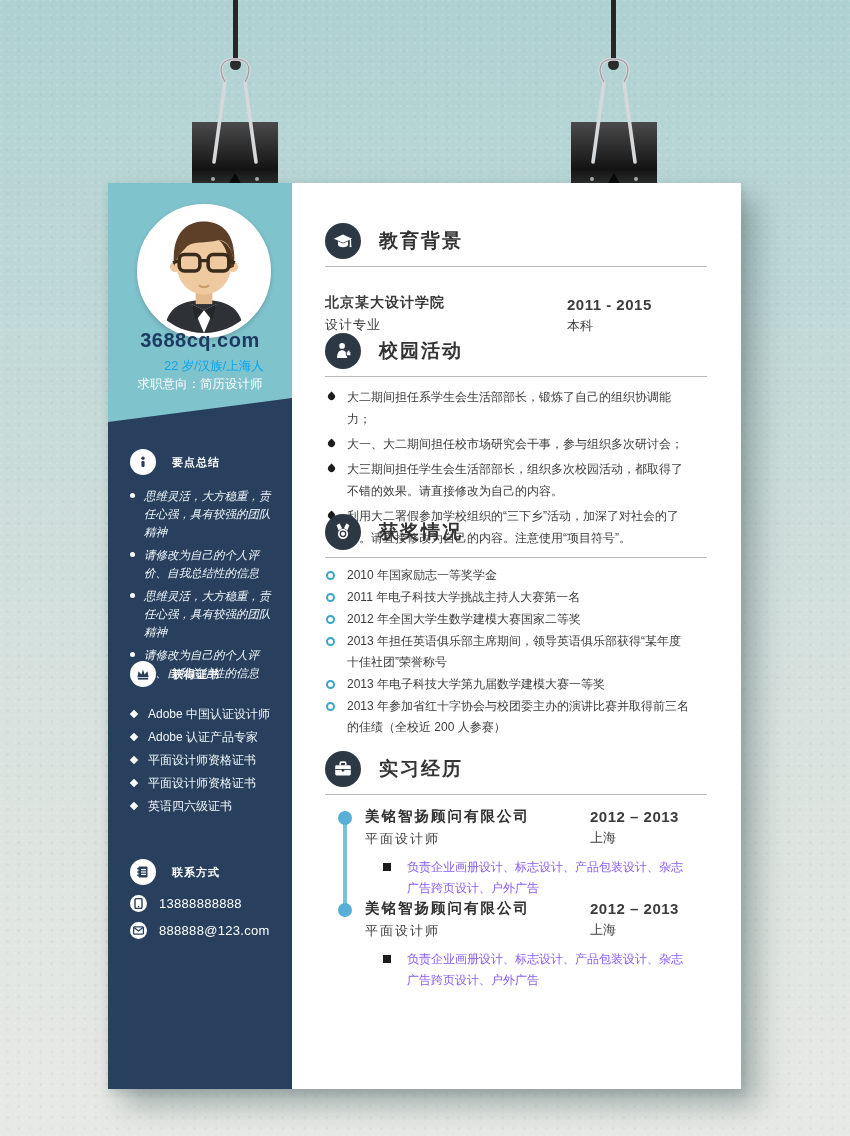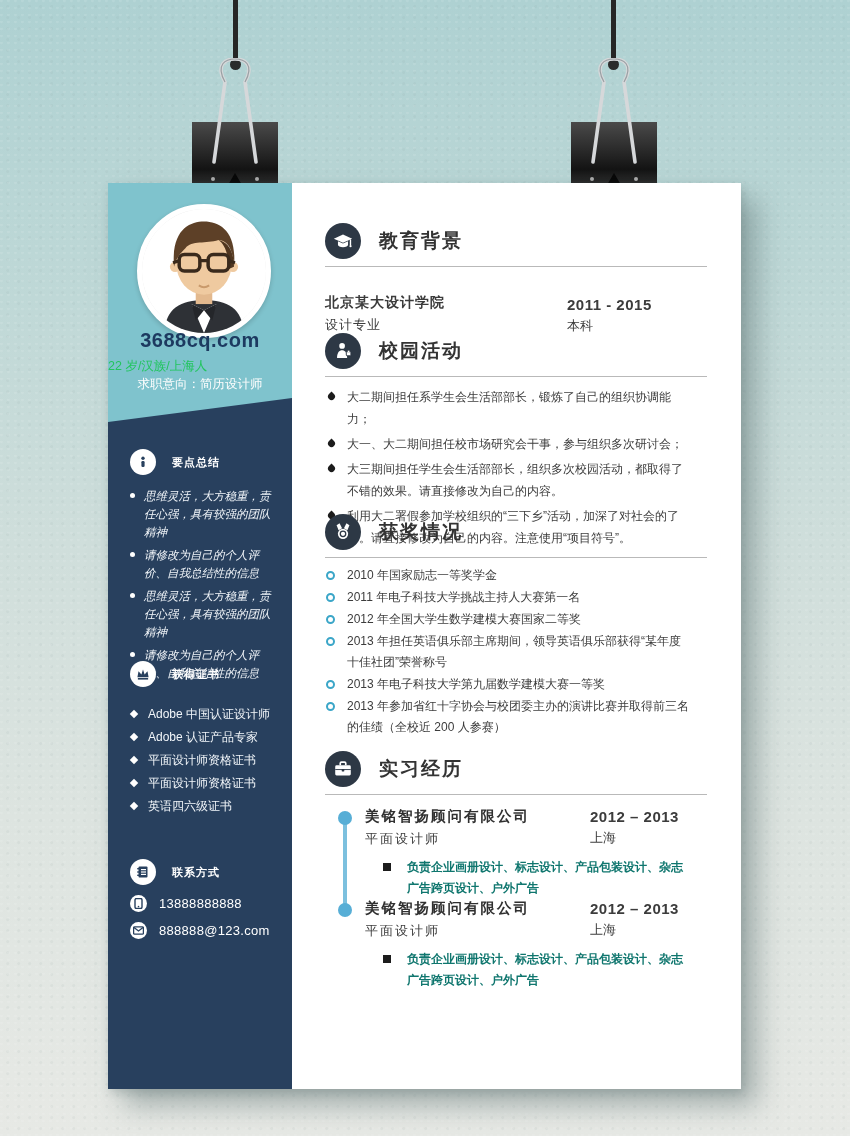--- a/index.html
+++ b/index.html
@@ -37,22 +37,22 @@
     position:absolute; left:0; top:0; width:184px; height:240px; background:#7fc3cd;
     clip-path:polygon(0 0,100% 0,100% 215px,0 239px);
   }
   .photo {
     position:absolute; left:29px; top:21px; width:134px; height:134px;
     border:5px solid #ffffff; border-radius:50%; overflow:hidden; background:#f3f3f3;
     box-shadow:0 2px 5px rgba(0,0,0,0.18);
   }
   .website  { position:absolute; left:0; top:146px; width:184px; text-align:center;
               font-size:20px; font-weight:bold; color:#1d3a60; letter-spacing:.5px; }
-  .basic    { position:absolute; left:0; top:175px; width:212px; 
-              font-size:12.5px; color:#22c55e; }
+  .basic    { position:absolute; left:0; top:175px; width:212px; text-align:center;
+              font-size:12.5px; color:#0ea5e9; }
   .intent   { position:absolute; left:0; top:193px; width:184px; text-align:center;
               font-size:12.5px; color:#fdfdfd; }
   .sb-sec { position:absolute; left:0; width:184px; padding:0 14px 0 22px; color:#fff; }
   #sb-summary { top:266px; }
   #sb-cert    { top:478px; }
   #sb-contact { top:676px; }
   .sb-head { display:flex; align-items:center; gap:16px; }
   .sb-head .sb-ic { width:26px; height:26px; background:#ffffff; border-radius:50%;
                     display:flex; align-items:center; justify-content:center; flex:0 0 26px; }
   .sb-head .sb-title { font-size:11px; font-weight:bold; letter-spacing:1px; }
@@ -105,21 +105,21 @@
   .tl-dot  { position:absolute; left:13px; width:14px; height:14px; border-radius:50%; background:#57aed6; }
   #tl-dot-1 { top:628px; } #tl-dot-2 { top:720px; }
   .entry { position:absolute; left:0; width:382px; padding-left:40px; }
   #entry-1 { top:624px; } #entry-2 { top:716px; }
   .company  { font-size:14.5px; font-weight:bold; letter-spacing:2px; color:#303030; }
   .position { font-size:13px; letter-spacing:2px; margin-top:4px; }
   .entry-right { position:absolute; left:265px; top:1px; }
   .period   { font-size:15px; font-weight:bold; letter-spacing:.5px; }
   .location { font-size:13px; margin-top:4px; }
   .duty-row { position:relative; margin-left:18px; padding-left:24px; margin-top:9px; width:300px;
-              font-size:12px; line-height:21px; font-weight:bold; color:#0f766e; }
+              font-size:12px; line-height:21px; font-weight:normal; color:#8b5cf6; }
   .duty-row .sq { position:absolute; left:0; top:6px; width:8px; height:8px; background:#1c1c1c; }
   svg { display:block; }
 </style>
 </head>
 <body>
 
 <div class="wall"></div>
 
 <div class="string" id="string-left">
     <span class="knob"></span>

